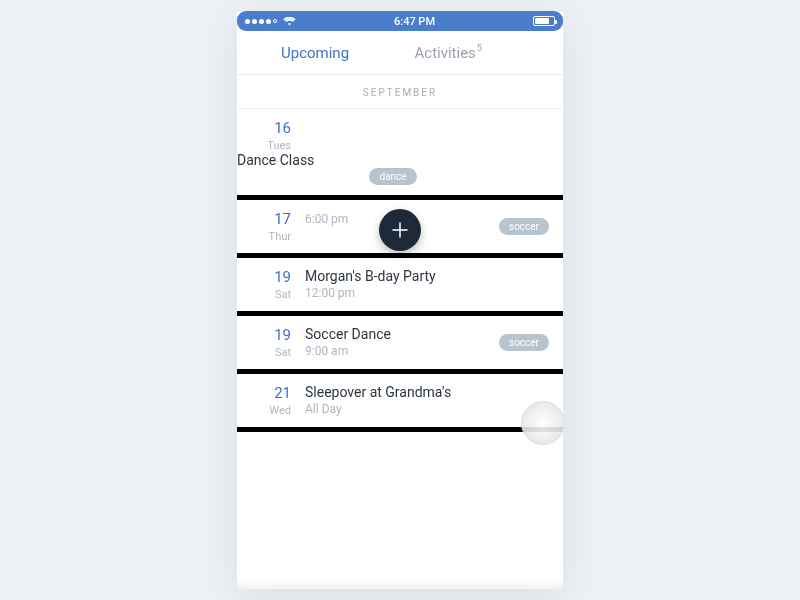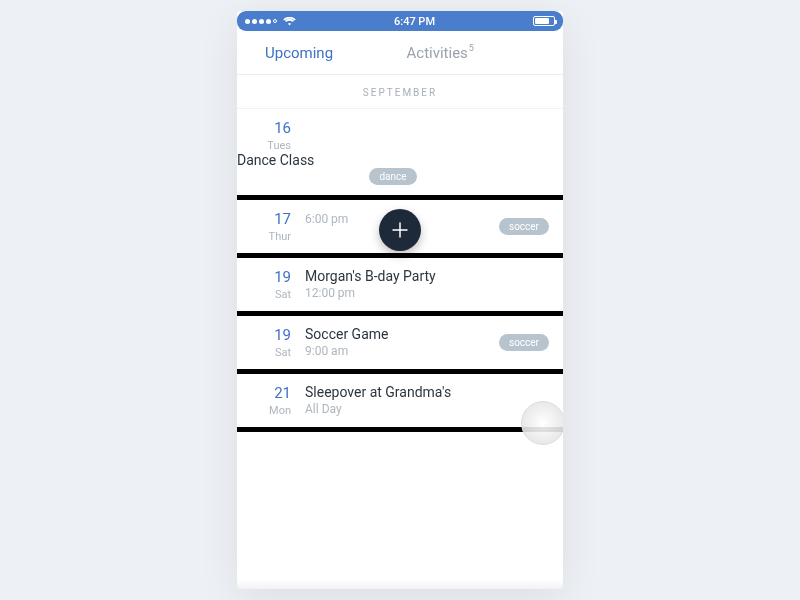--- a/index.html
+++ b/index.html
@@ -98,21 +98,21 @@
   .tabs {
     height: 44px;
     display: flex;
     border-bottom: 1px solid #e8ecef;
     background:#fff;
   }
   .tab {
     flex:1; display:flex; align-items:center; justify-content:center;
     font-size: 15px; color:#9aa3ad; cursor:pointer; position:relative;
   }
-  .tab.active { color:#3e72c4; }
+  .tab.active { color:#3e72c4;margin-left:16px; }
   .tab.left { justify-content:flex-start; padding-left: 28px;}
   .tab.right { justify-content:flex-start; padding-right: 15px;}
   .tab sup { font-size: 9px; margin-left:1px; position:relative; top:-5px;}
   .month-header {
     text-align:center; font-size:10px; letter-spacing: 2px;
     color:#a7afb8; padding: 12px 0 10px; background:#fff;
   }
   .list {
     background:#fff;
   }
@@ -235,30 +235,30 @@
         <div class="event-time">12:00 pm</div>
       </div>
     </div>
 
     <div class="row">
       <div class="date-col">
         <div class="date-num">19</div>
         <div class="date-day">Sat</div>
       </div>
       <div class="info-col">
-        <div class="event-title">Soccer Game</div>
+        <div class="event-title">Soccer Dance</div>
         <div class="event-time">9:00 am</div>
       </div>
       <div class="tag">soccer</div>
     </div>
 
     <div class="row">
       <div class="date-col">
         <div class="date-num">21</div>
-        <div class="date-day">Mon</div>
+        <div class="date-day">Wed</div>
       </div>
       <div class="info-col">
         <div class="event-title">Sleepover at Grandma's</div>
         <div class="event-time">All Day</div>
       </div>
     </div>
 
     <div class="row partial">
       
       

